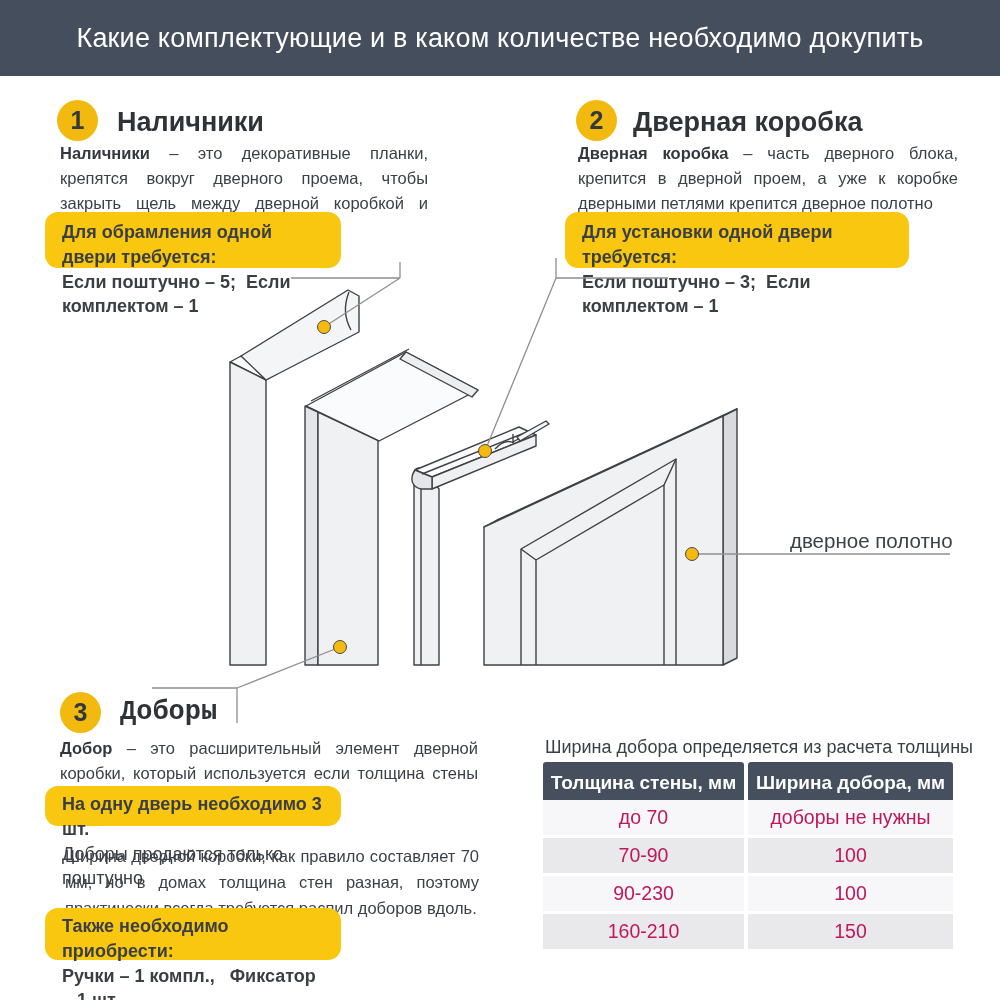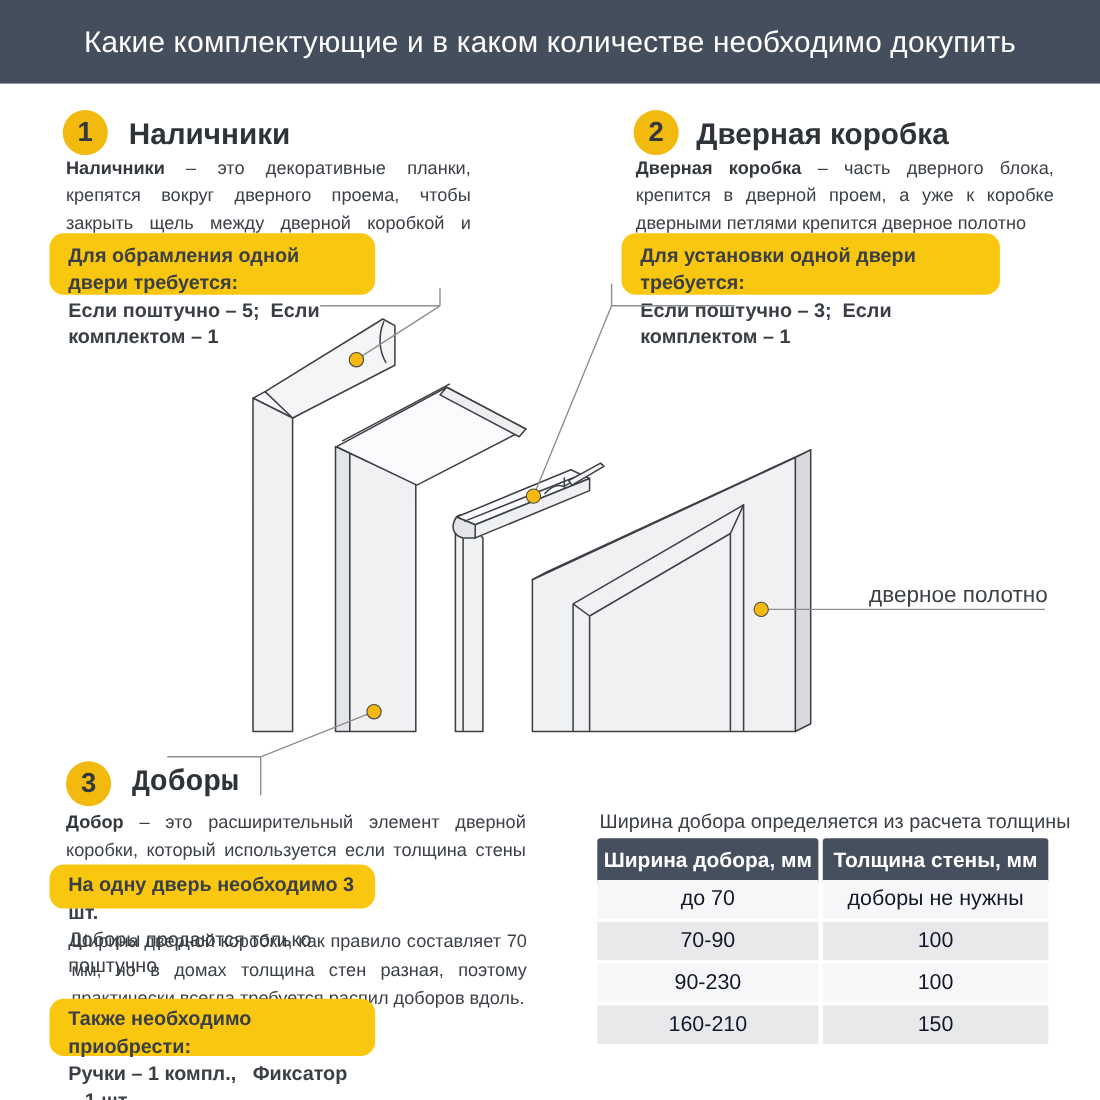--- a/index.html
+++ b/index.html
@@ -47,21 +47,21 @@
     position:absolute;left:543px;top:762px;width:410px;
     display:grid;grid-template-columns:201px 205px;column-gap:4px;row-gap:3px;
     grid-auto-rows:35px;
   }
   .tbl .th{
     height:42px;background:#454f5e;color:#ffffff;font-size:19px;font-weight:600;
     display:flex;align-items:center;justify-content:center;border-radius:3px;
   }
   .tbl .td{
     display:flex;align-items:center;justify-content:center;
-    font-size:19.5px;color:#0f172a;text-align:center;
+    font-size:19.5px;color:#be185d;text-align:center;
   }
   .row-light{background:#f7f7f9;}
   .row-dark{background:#e9e9ec;}
 </style>
 </head>
 <body>
 
 <div id="stage">
 
   <div class="topbar">
@@ -163,22 +163,22 @@
     <div class="l2r">Доборы продаются только поштучно</div>
   </div>
   <p class="body-p" style="left:65px;top:843px;width:414px;line-height:26px;">Ширина дверной коробки, как правило составляет 70 мм, но в домах толщина стен разная, поэтому практически всегда требуется распил доборов вдоль.</p>
   <div class="ybox" style="left:45px;top:908px;width:296px;height:52px;padding-top:6px;">
     <div class="l1">Также необходимо приобрести:</div>
     <div class="l2b">Ручки – 1 компл.,&nbsp;&nbsp; Фиксатор – 1 шт.</div>
   </div>
 
   <div class="tbl-caption">Ширина добора определяется из расчета толщины стены</div>
   <div class="tbl">
+    <div class="th">Толщина стены, мм</div>
     <div class="th">Ширина добора, мм</div>
-    <div class="th">Толщина стены, мм</div>
 
     <div class="td row-light">до 70</div>
     <div class="td row-light">доборы не нужны</div>
 
     <div class="td row-dark">70-90</div>
     <div class="td row-dark">100</div>
 
     <div class="td row-light">90-230</div>
     <div class="td row-light">100</div>
 

